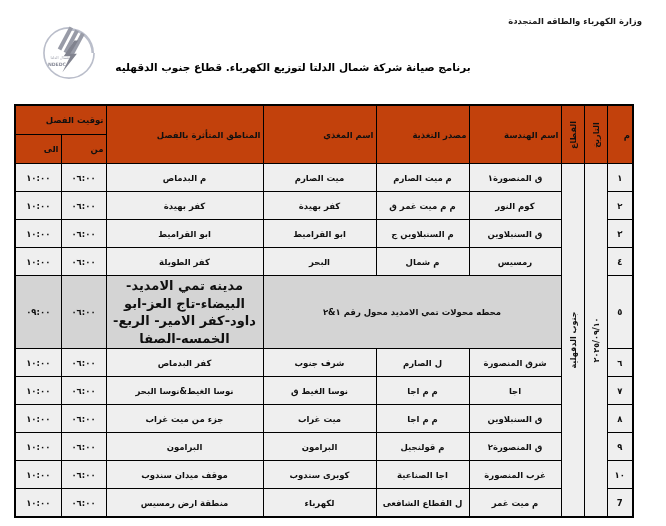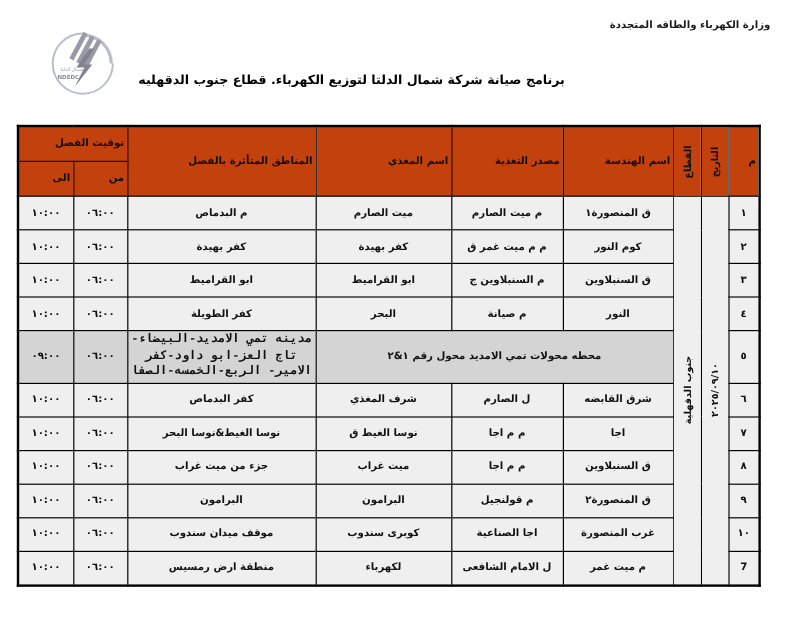--- a/index.html
+++ b/index.html
@@ -21,21 +21,21 @@
   
   .table-wrap{position:absolute;top:104px;left:14px;}
   table{border-collapse:collapse;table-layout:fixed;direction:rtl;border:2px solid #000;}
   th,td{
     border:1px solid #000;text-align:center;vertical-align:middle;
     font-weight:bold;color:#101010;padding:1px 2px;overflow:hidden;
   }
   th{background:#c2410c;font-size:8.5px;height:26px;text-align:right;}
   td{background:#efefef;font-size:8.5px;height:25px;}
   td.grey{background:#d4d4d4;}
-  td.small{font-size:10px;line-height:1.35;font-family:Liberation Mono, monospace;}
+  td.small{font-size:13px;line-height:1.35;}
   .vcell{position:relative;}
   .rot{
     position:absolute;top:50%;left:50%;
     transform:translate(-50%,-50%) rotate(-90deg);
     white-space:nowrap;font-size:8px;
   }
 </style>
 </head>
 <body>
 
@@ -124,39 +124,39 @@
       <td>٣</td>
       <td>ق السنبلاوين</td>
       <td>م السنبلاوين ج</td>
       <td>ابو القراميط</td>
       <td>ابو القراميط</td>
       <td>٠٦:٠٠</td>
       <td>١٠:٠٠</td>
     </tr>
     <tr>
       <td>٤</td>
-      <td>النور</td>
-      <td>م صيانة</td>
+      <td>رمسيس</td>
+      <td>م شمال</td>
       <td>البحر</td>
       <td>كفر الطويلة</td>
       <td>٠٦:٠٠</td>
       <td>١٠:٠٠</td>
     </tr>
     <tr>
       <td>٥</td>
       <td colspan="3" class="grey">محطه محولات تمي الامديد محول رقم ١&amp;٢</td>
       <td class="grey small">مدينه تمي الامديد-البيضاء-تاج العز-ابو داود-كفر الامير- الربع-الخمسه-الصفا</td>
       <td class="grey">٠٦:٠٠</td>
       <td class="grey">٠٩:٠٠</td>
     </tr>
     <tr>
       <td>٦</td>
-      <td>شرق القابضه</td>
+      <td>شرق المنصورة</td>
       <td>ل الصارم</td>
-      <td>شرف المغذي</td>
+      <td>شرف جنوب</td>
       <td>كفر البدماص</td>
       <td>٠٦:٠٠</td>
       <td>١٠:٠٠</td>
     </tr>
     <tr>
       <td>٧</td>
       <td>اجا</td>
       <td>م م اجا</td>
       <td>نوسا الغيط ق</td>
       <td>نوسا الغيط&amp;نوسا البحر</td>
@@ -186,21 +186,21 @@
       <td>غرب المنصورة</td>
       <td>اجا الصناعية</td>
       <td>كوبرى سندوب</td>
       <td>موقف ميدان سندوب</td>
       <td>٠٦:٠٠</td>
       <td>١٠:٠٠</td>
     </tr>
     <tr>
       <td>7</td>
       <td>م ميت غمر</td>
-      <td>ل الامام الشافعى</td>
+      <td>ل القطاع الشافعى</td>
       <td>لكهرباء</td>
       <td>منطقة ارض رمسيس</td>
       <td>٠٦:٠٠</td>
       <td>١٠:٠٠</td>
     </tr>
   </tbody>
 </table>
 </div>
 
 </body></html>

